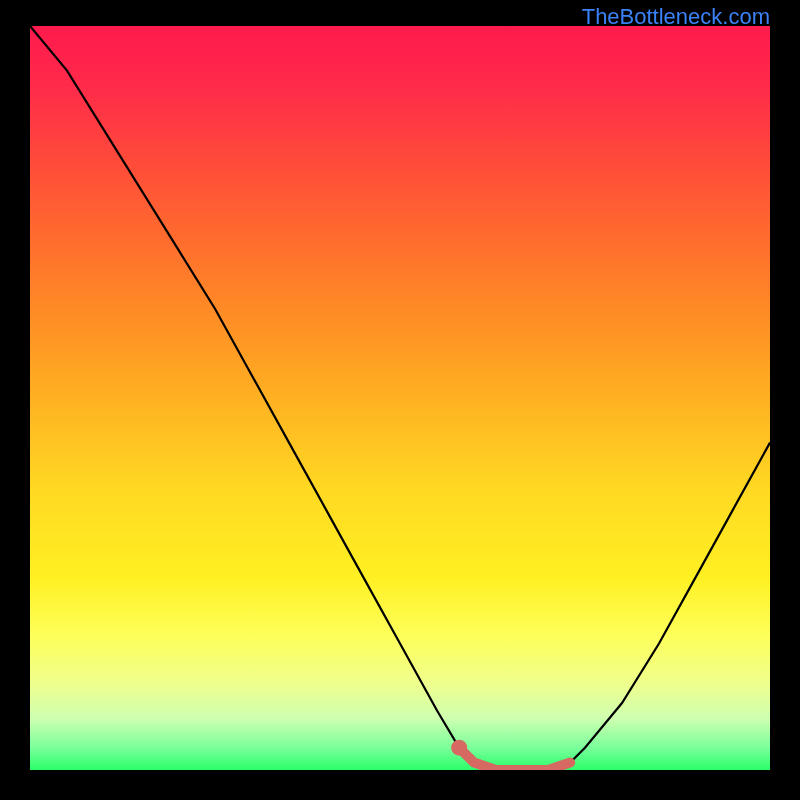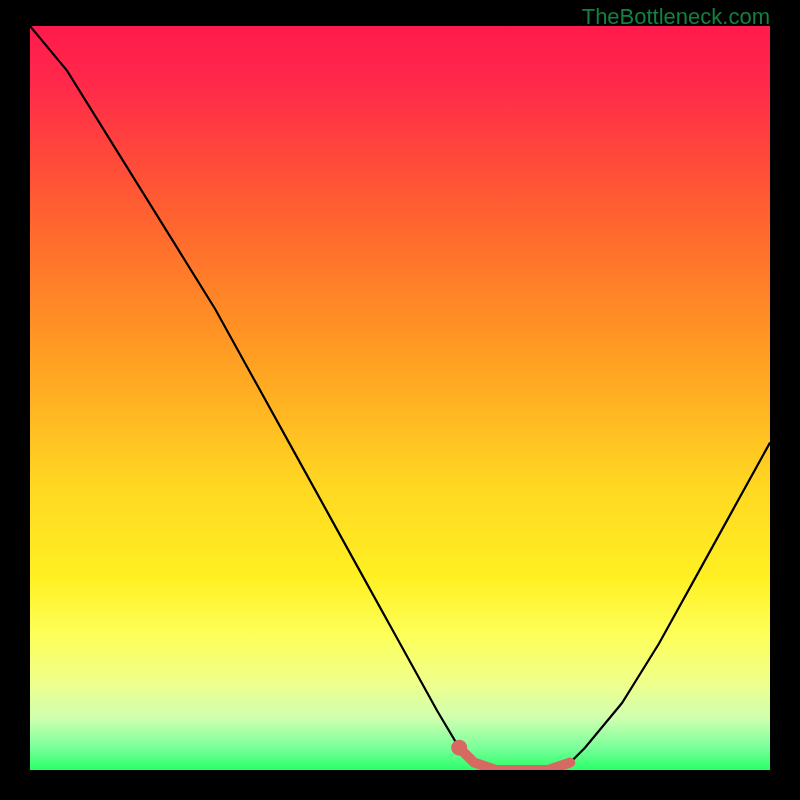--- a/index.html
+++ b/index.html
@@ -37,21 +37,21 @@
       #d0ffb0 93%,
       #7aff9a 97%,
       #2aff6a 100%
     );
   }
   .watermark {
     position: absolute;
     top: 4px;
     right: 30px;
     font-size: 22px;
-    color: #15803d;
+    color: #3b82f6;
     font-weight: 400;
     letter-spacing: 0px;
   }
   svg.curve {
     position: absolute;
     left: 0;
     top: 0;
     width: 740px;
     height: 744px;
   }

